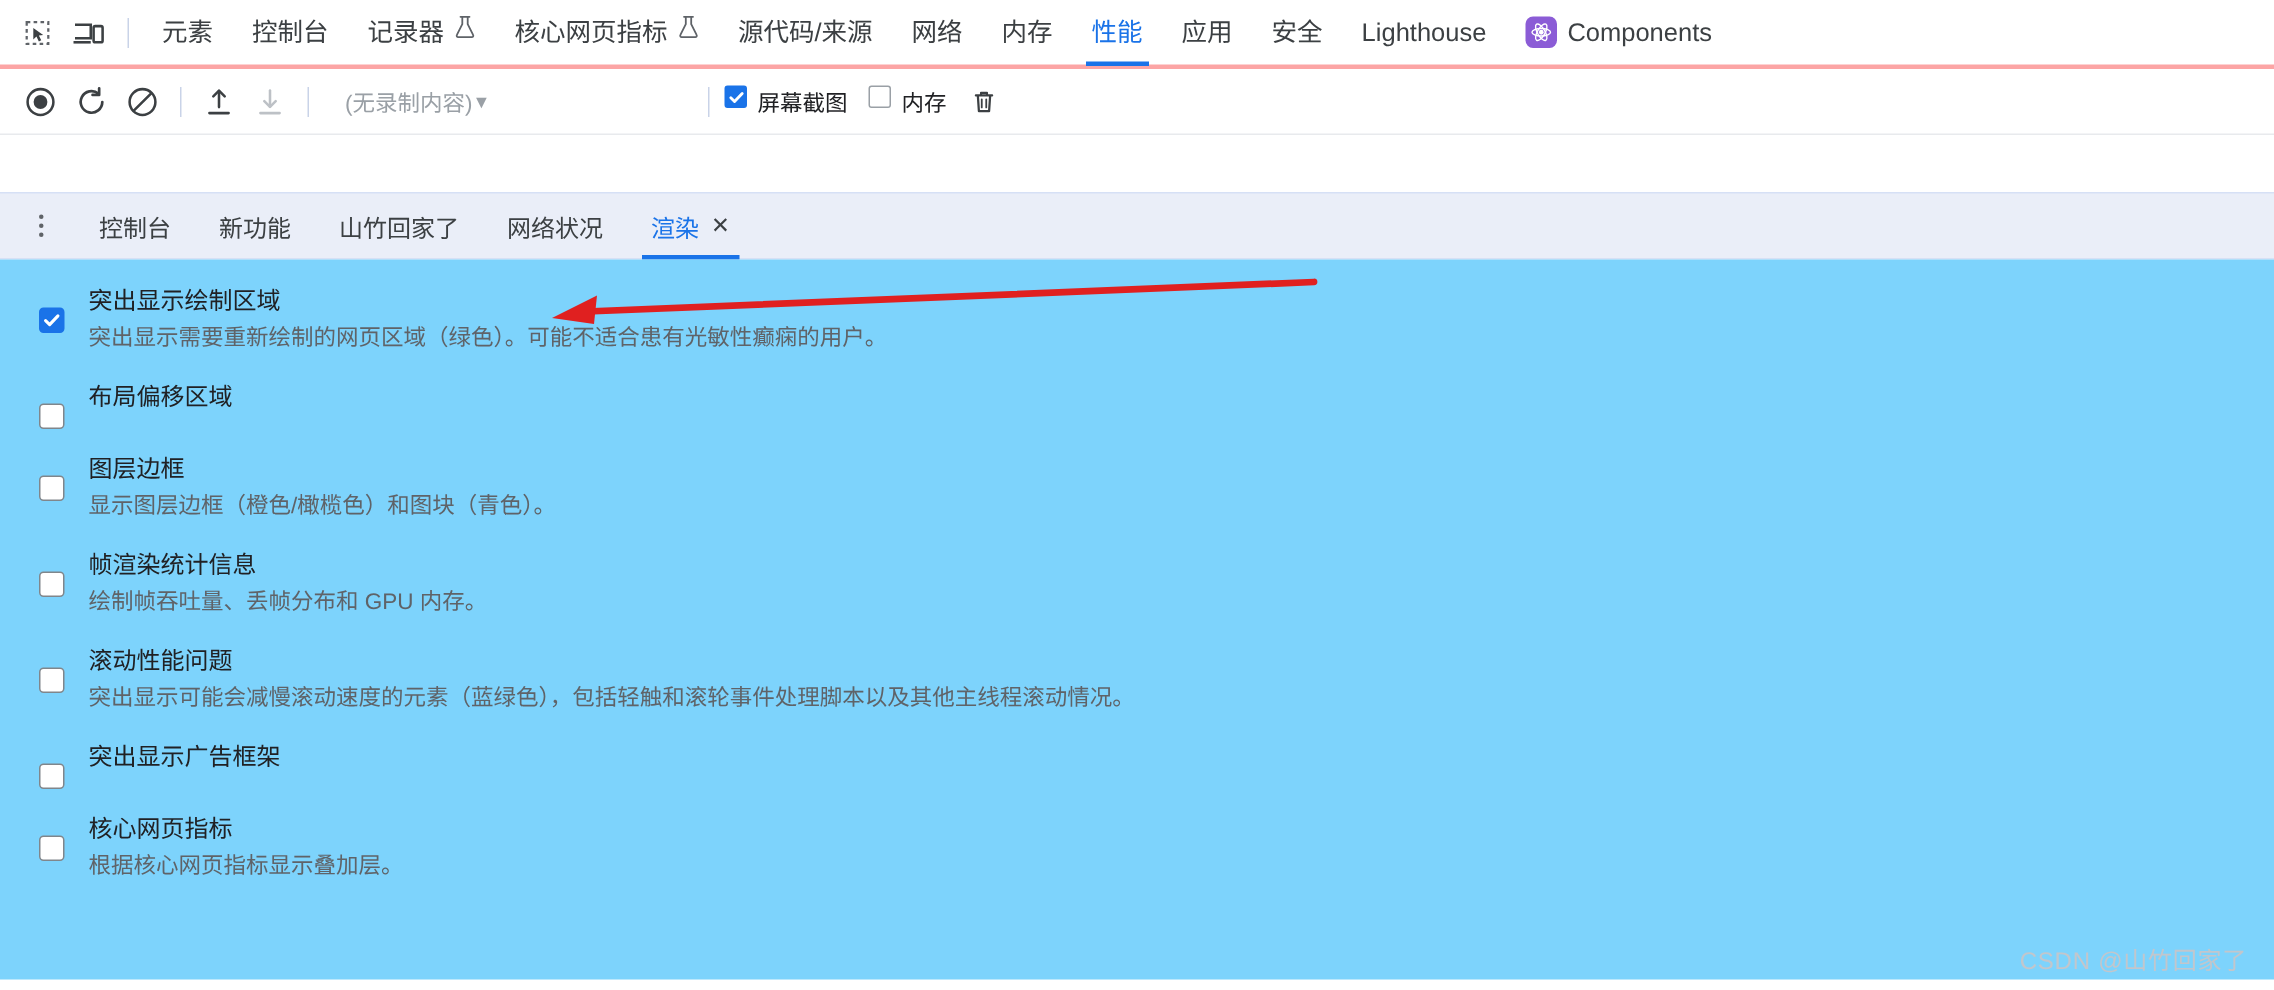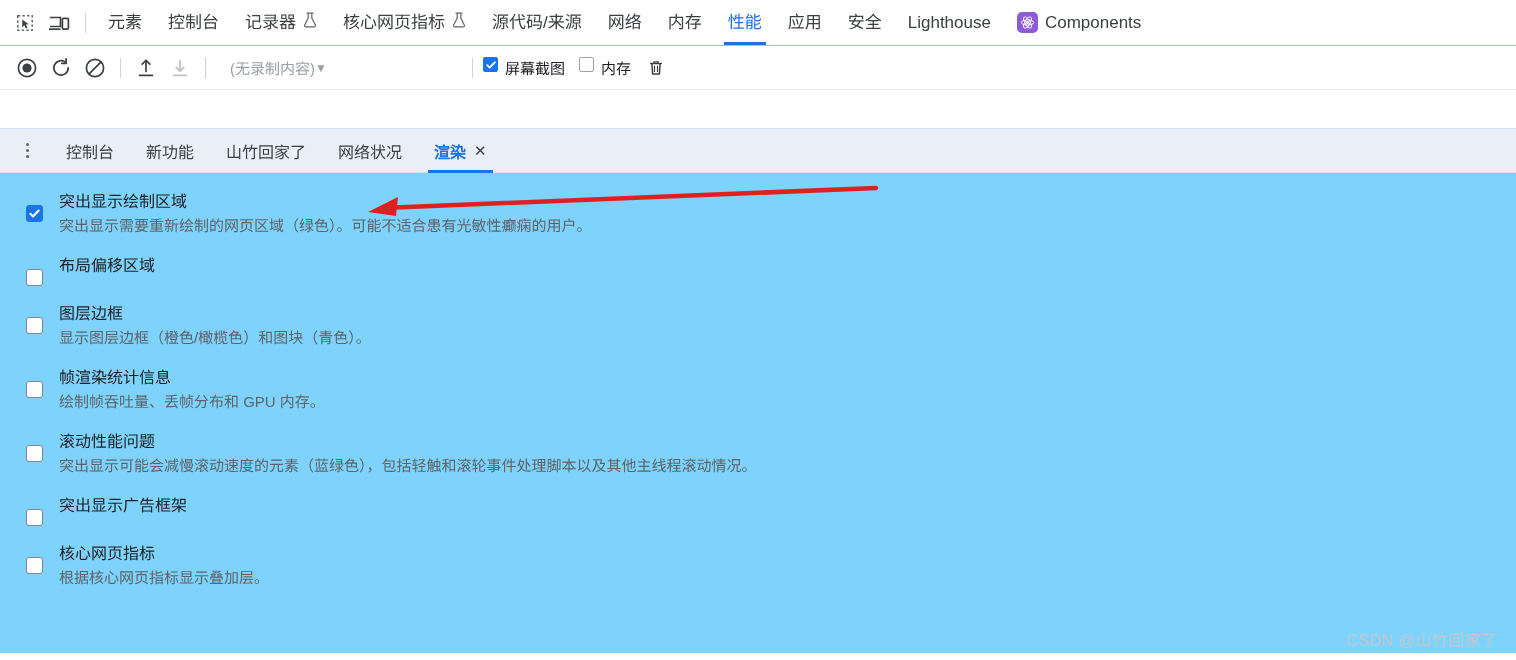--- a/index.html
+++ b/index.html
@@ -16,21 +16,21 @@
     position: relative;
     -webkit-font-smoothing: antialiased;
   }
 
   
   .tabbar {
     height: 46px;
     background: #ffffff;
     display: flex;
     align-items: center;
-    border-bottom: 1px solid #fca5a5;
+    border-bottom: 3px solid #fca5a5;
     padding-left: 8px;
     box-sizing: border-box;
   }
   .tool-icon {
     width: 34px;
     height: 34px;
     display: flex;
     align-items: center;
     justify-content: center;
     cursor: pointer;
@@ -211,21 +211,21 @@
     padding: 0 16px;
     height: 44px;
     display: flex;
     align-items: center;
     gap: 8px;
     cursor: pointer;
     position: relative;
     white-space: nowrap;
     box-sizing: border-box;
   }
-  .dtab.active { color: #1a73e8; font-weight: bold; }
+  .dtab.active { color: #1a73e8; }
   .dtab.active::after {
     content: "";
     position: absolute;
     left: 10px; right: 10px; bottom: 0;
     height: 3px;
     background: #1a73e8;
   }
   .dtab-close {
     font-size: 15px;
     color: #3c4043;

